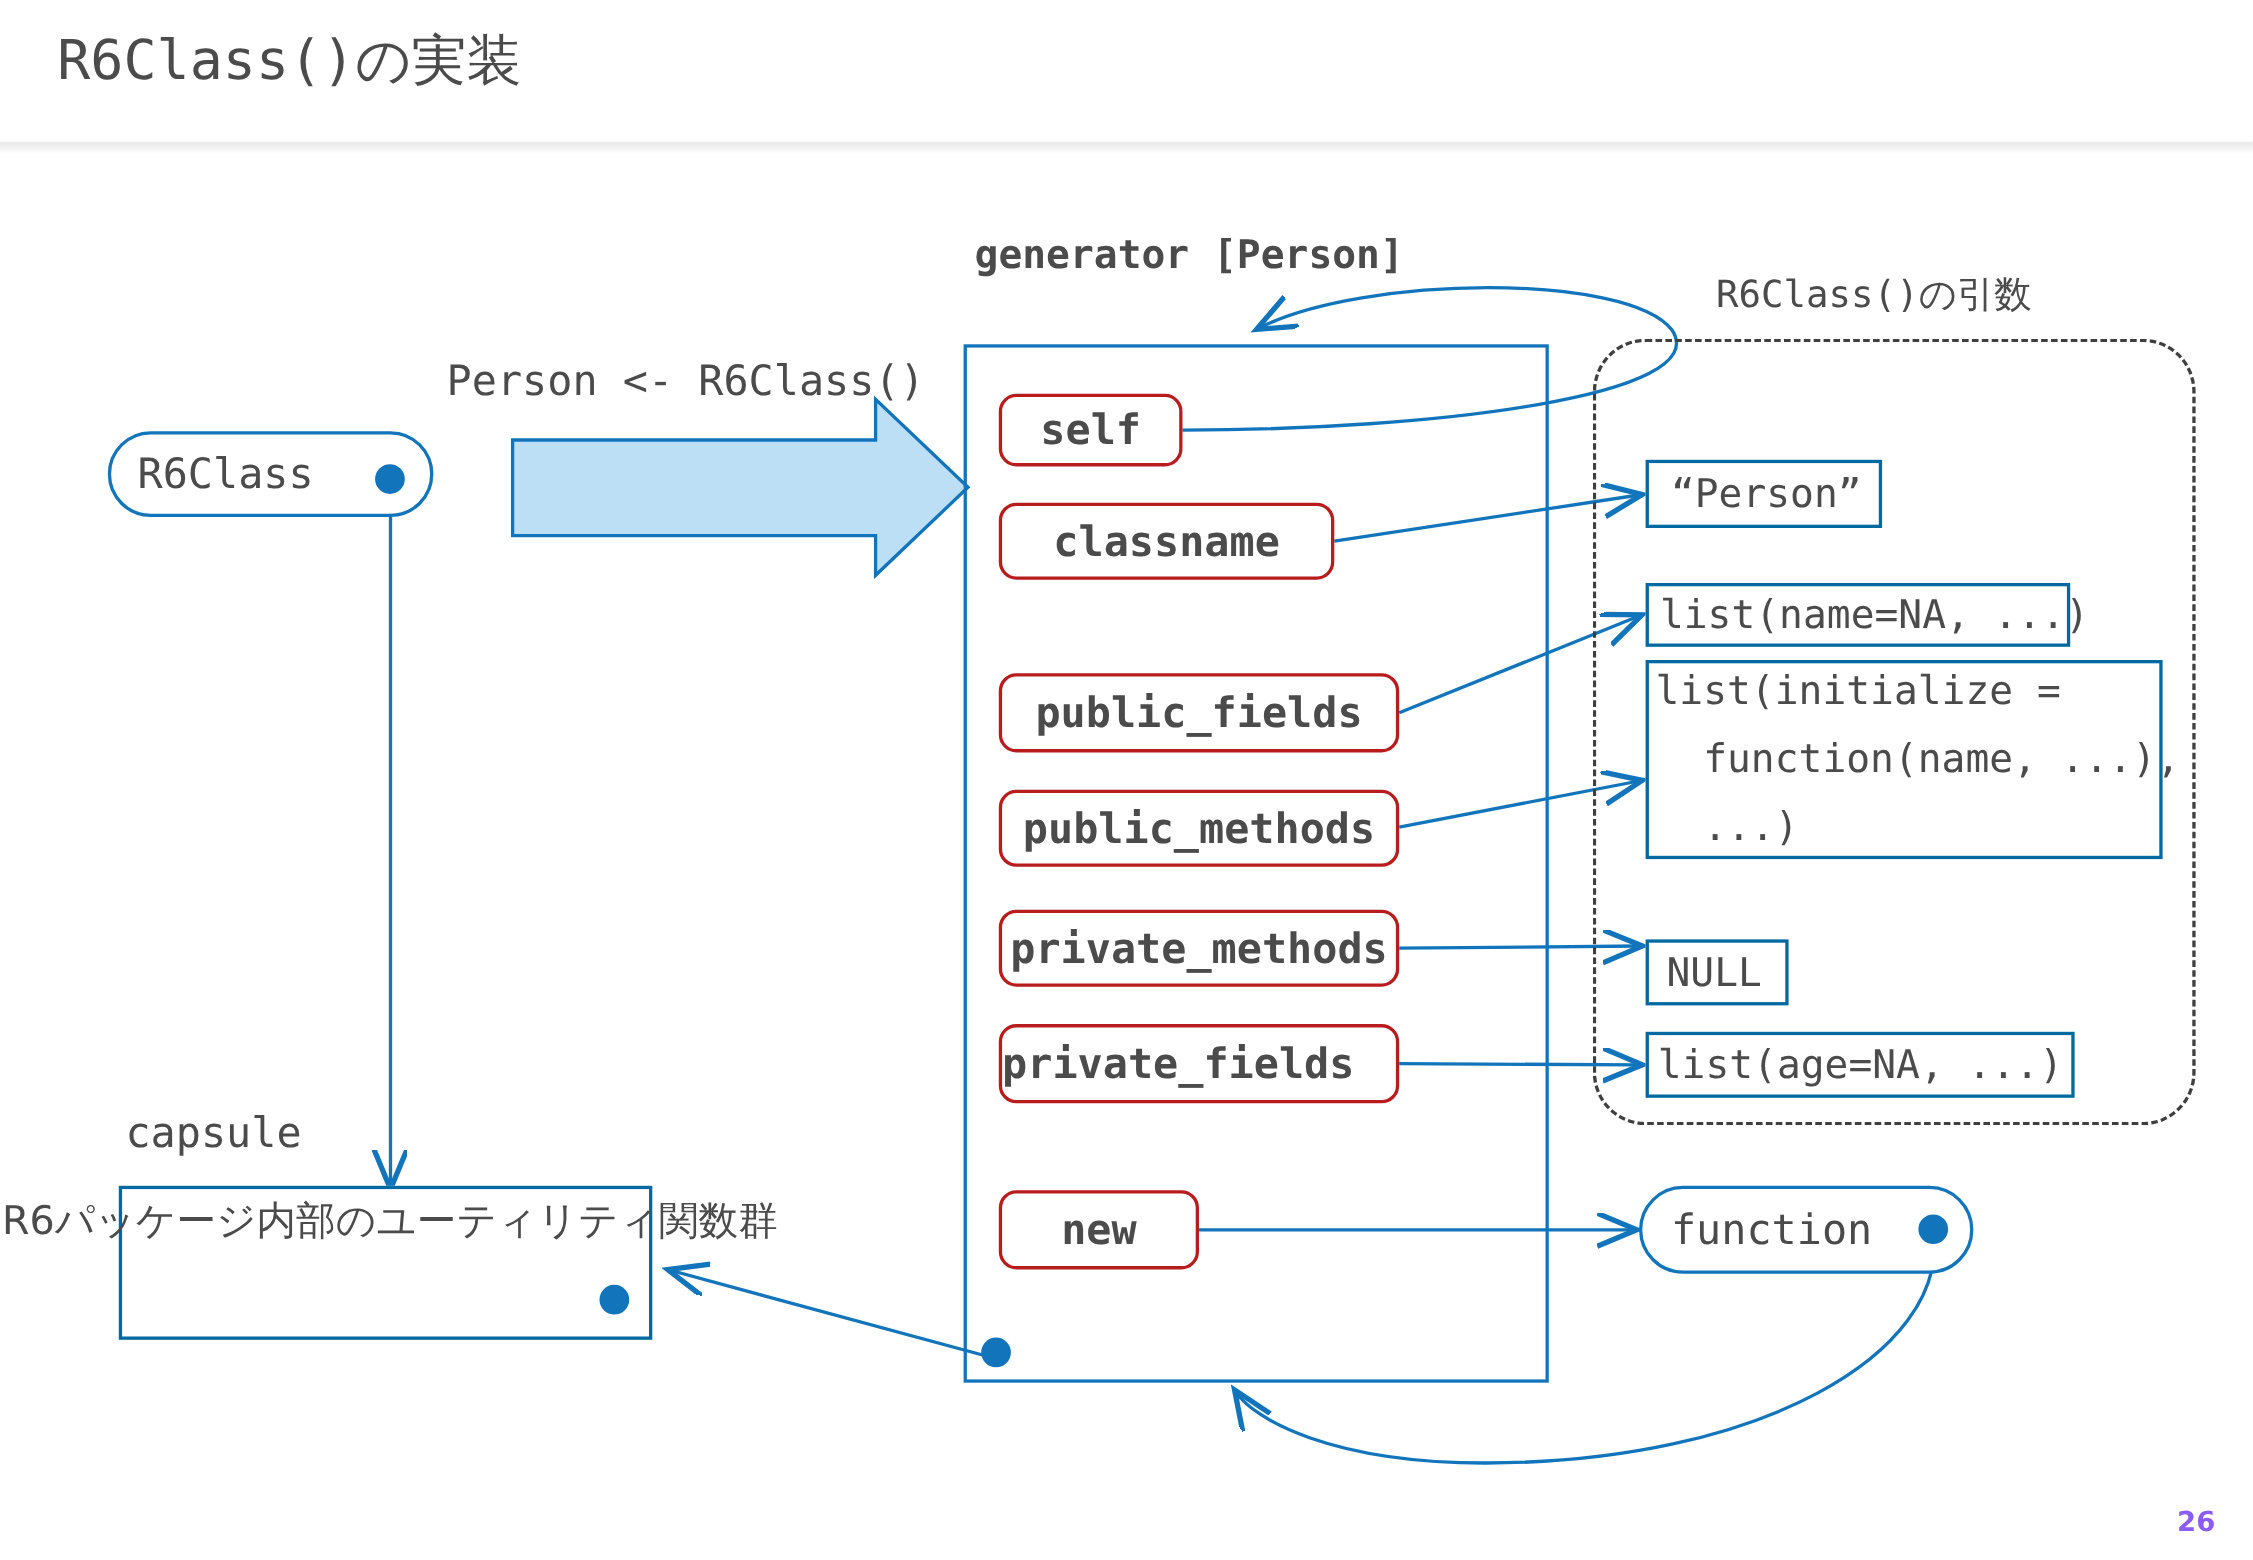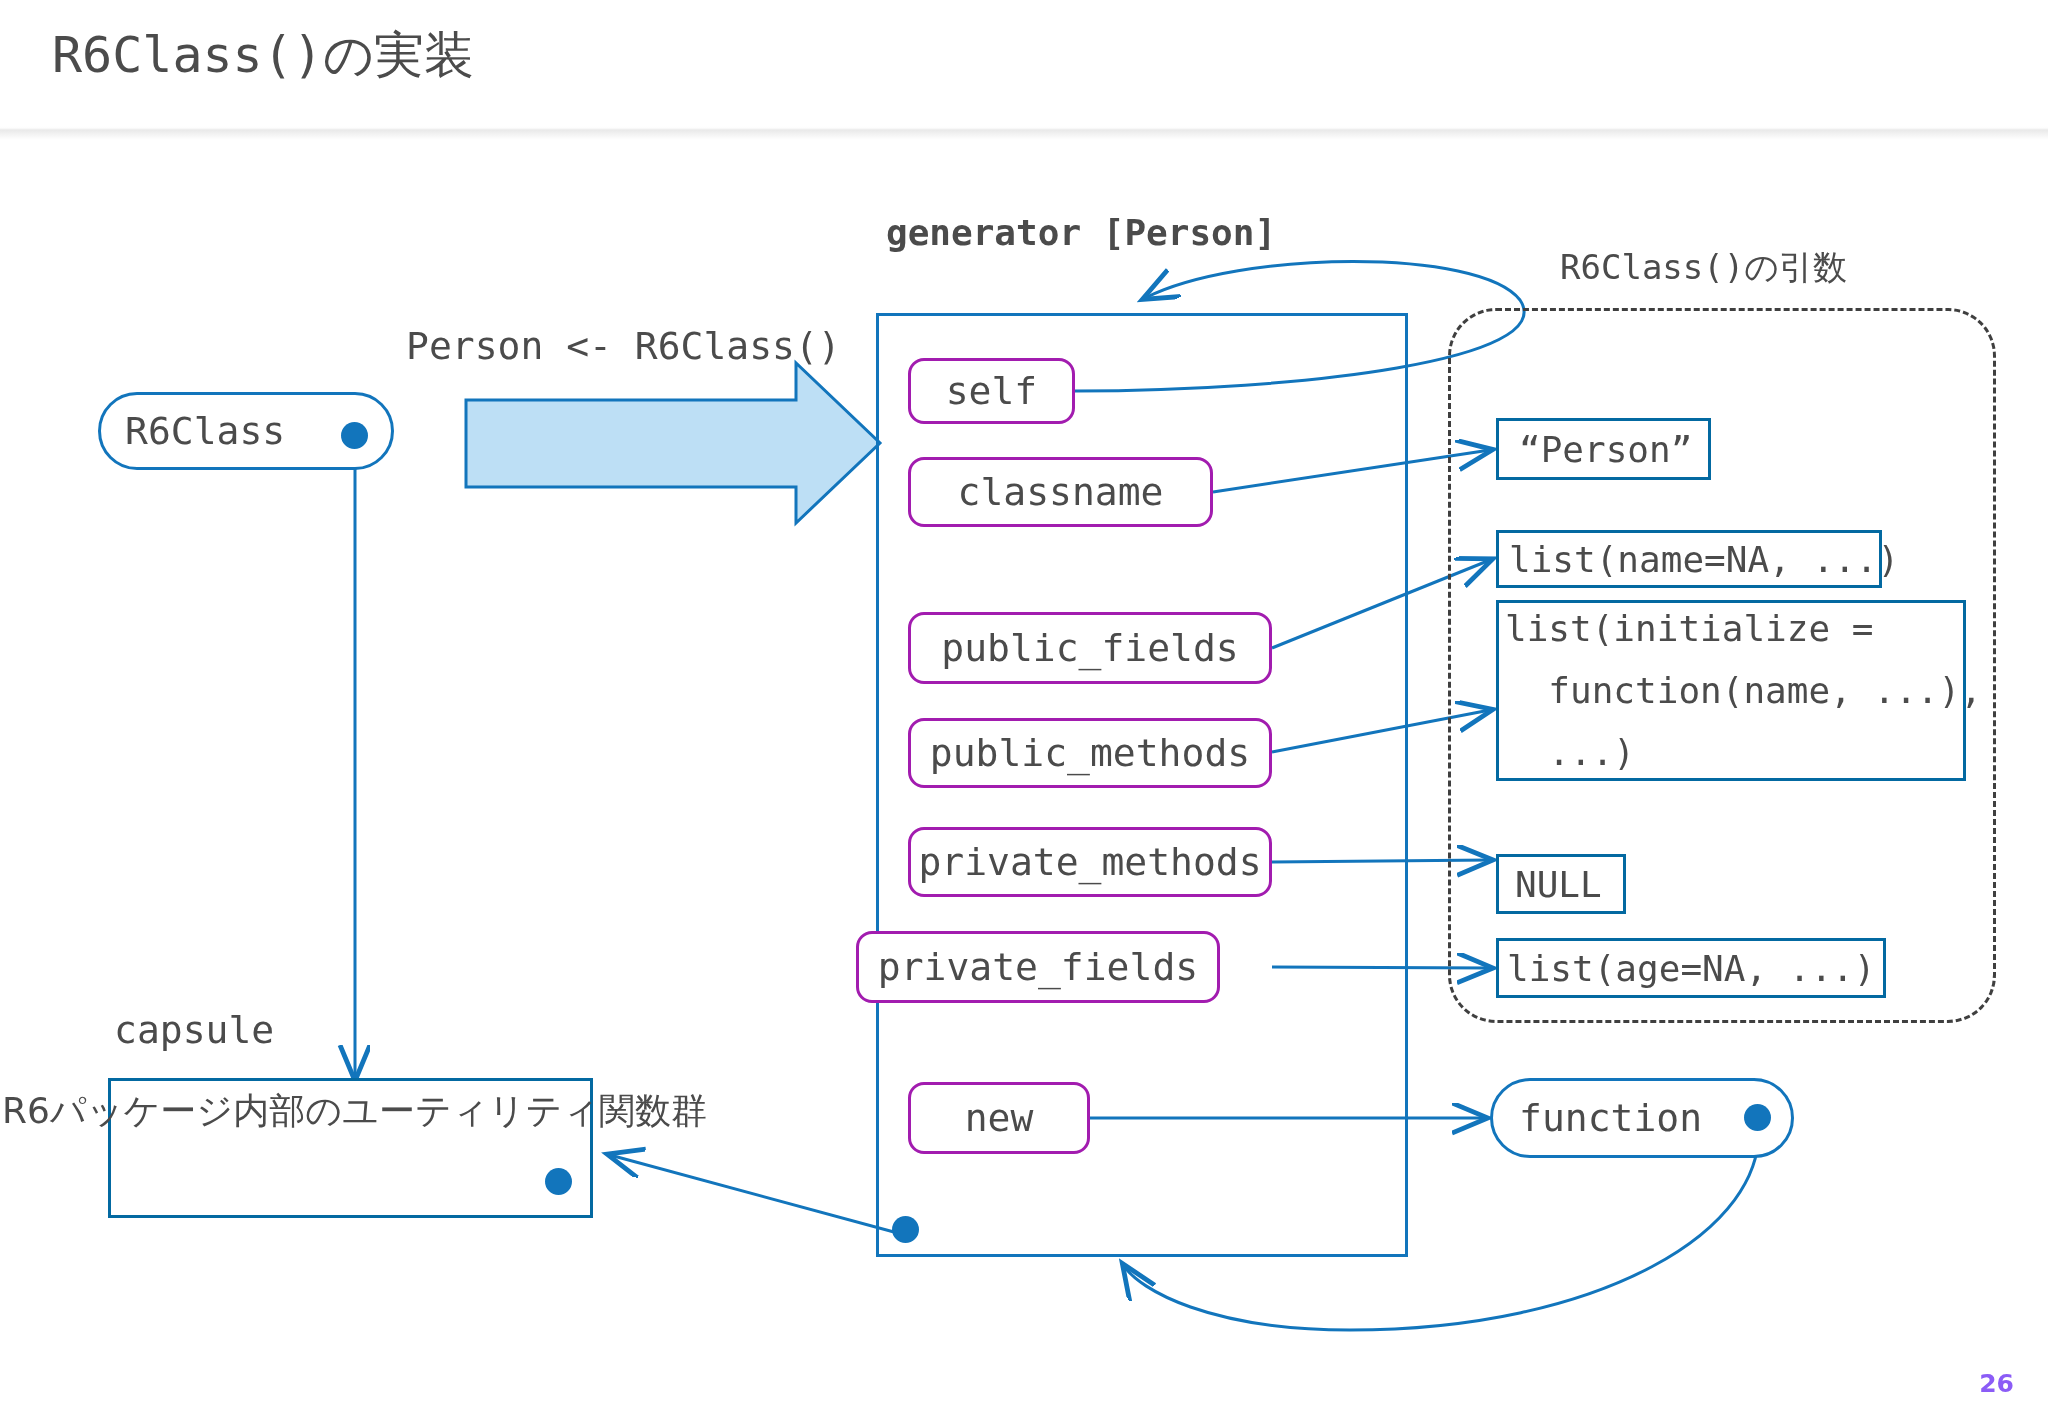--- a/index.html
+++ b/index.html
@@ -41,22 +41,23 @@
   .node {
     position: absolute;
     box-sizing: border-box;
     display: flex; align-items: center;
     color: #4b4b4b;
     font-family: "DejaVu Sans Mono", "Liberation Mono", monospace;
     background: #ffffff;
     white-space: nowrap;
   }
   .rounded {
-    border: 3px solid #a21caf;
+    border: 3px solid #b91c1c;
     border-radius: 16px;
+    font-weight: bold;
   }
   .pill {
     border: 3px solid #1275bc;
     border-radius: 46px;
   }
   .rect {
     border: 3px solid #0369a1;
     border-radius: 0;
   }
   .plain-label {
@@ -171,21 +172,21 @@
   </div>
 
   <div class="node rounded" style="left:908px; top:718px; width:364px; height:70px; justify-content:center; font-size:38px;">
     <span>public_methods</span>
   </div>
 
   <div class="node rounded" style="left:908px; top:827px; width:364px; height:70px; justify-content:center; font-size:38px;">
     <span>private_methods</span>
   </div>
 
-  <div class="node rounded" style="left:856px; top:931px; width:364px; height:72px; justify-content:center; font-size:38px;">
+  <div class="node rounded" style="left:908px; top:931px; width:364px; height:72px; font-size:38px;">
     <span>private_fields</span>
   </div>
 
   <div class="node rounded" style="left:908px; top:1082px; width:182px; height:72px; justify-content:center; font-size:38px;">
     <span>new</span>
   </div>
 
   <div class="node rect" style="left:1496px; top:418px; width:215px; height:62px; padding-left:20px; font-size:36px;">
     <span>“Person”</span>
   </div>

